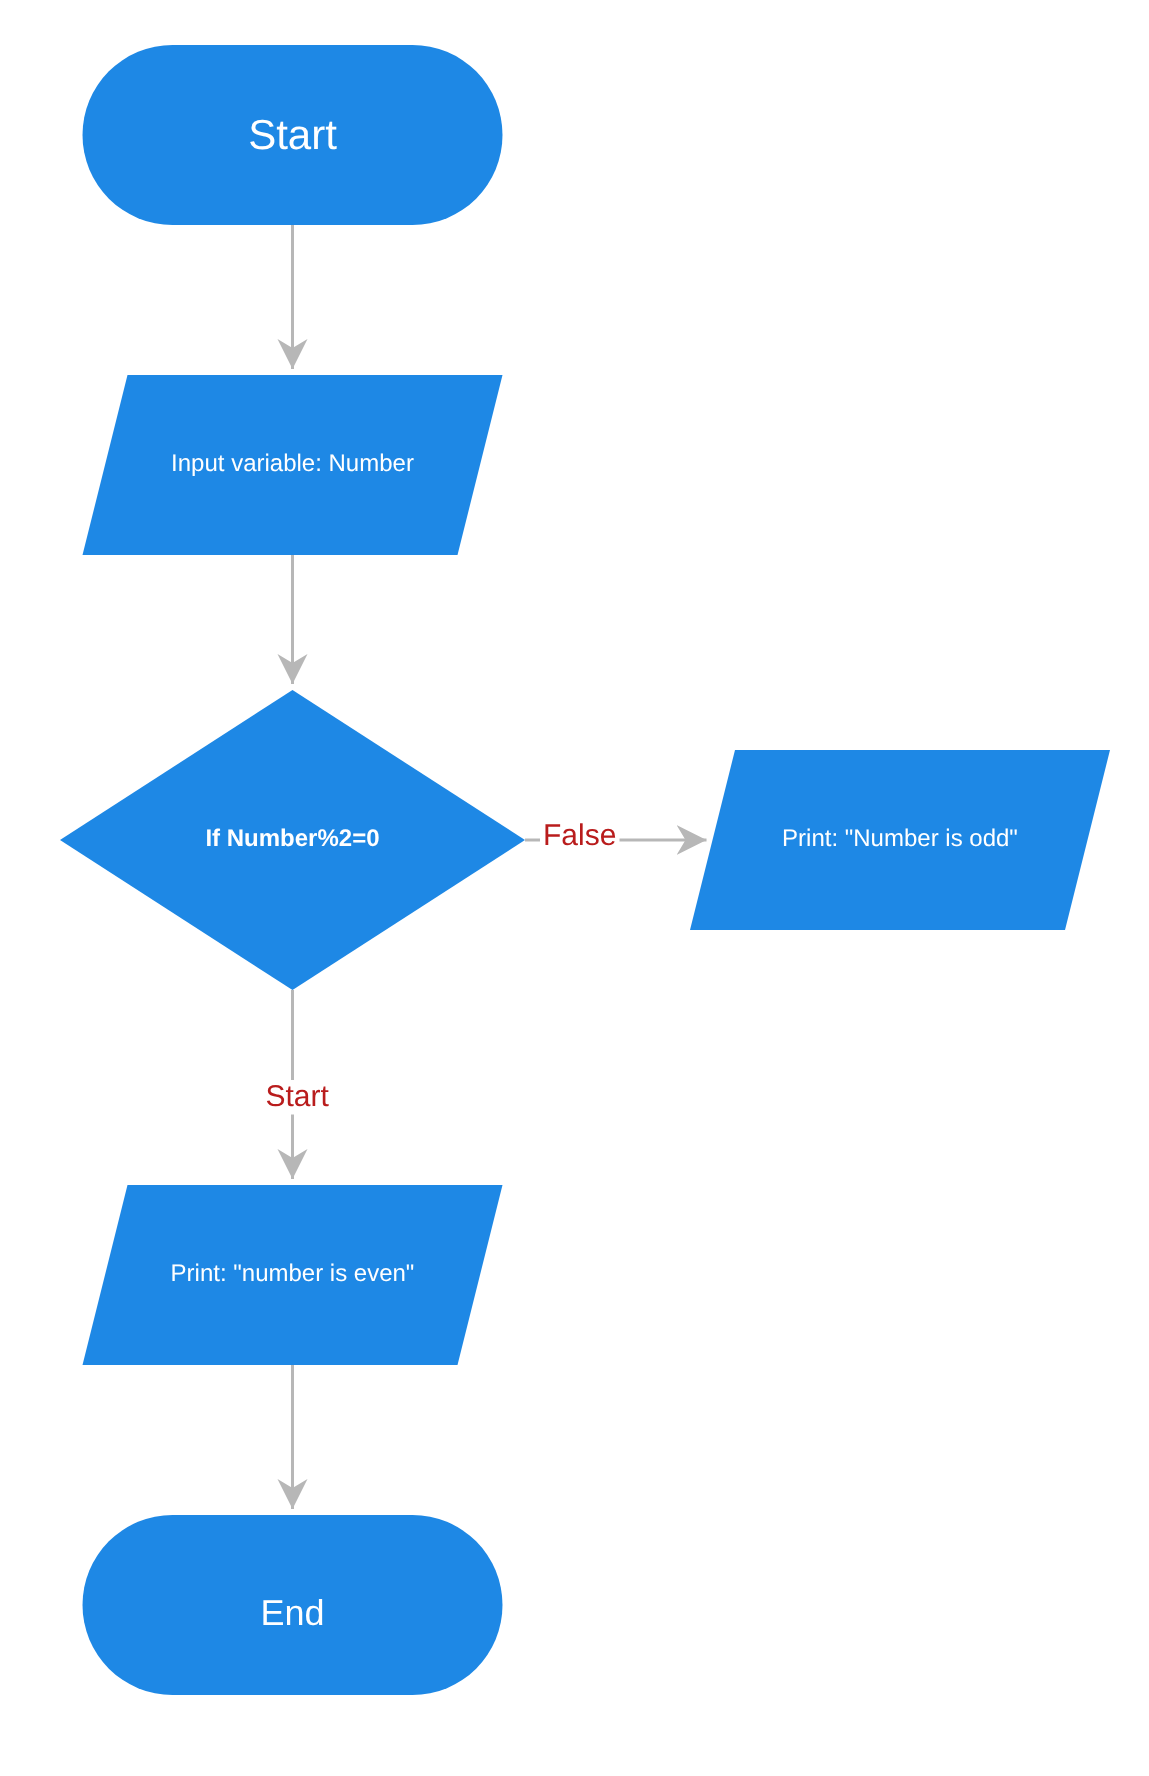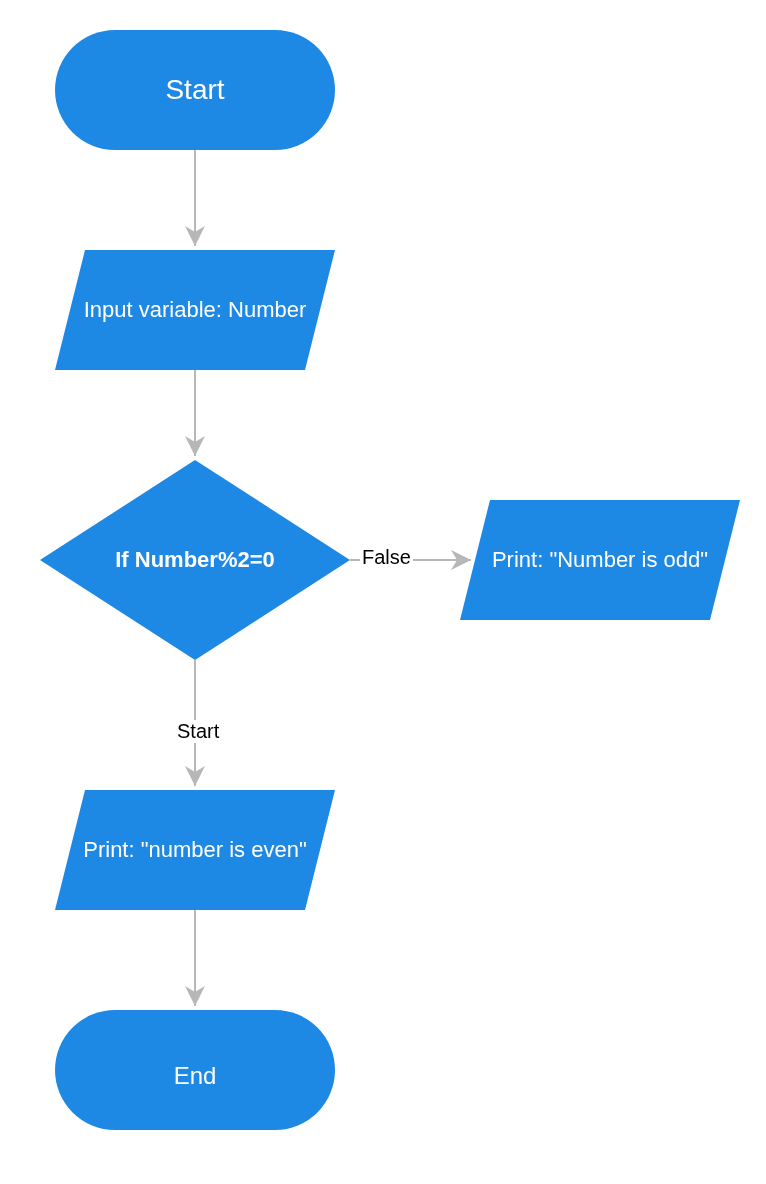--- a/index.html
+++ b/index.html
@@ -8,30 +8,30 @@
     height: 1184px;
     background: #ffffff;
     position: relative;
     font-family: Arial, Helvetica, sans-serif;
     overflow: hidden;
   }
   svg { position: absolute; top: 0; left: 0; }
   .node-label {
     position: absolute;
     color: #ffffff;
-    font-size: 22px;
+    font-size: 16px;
     text-align: center;
     display: flex;
     align-items: center;
     justify-content: center;
     pointer-events: none;
   }
   .edge-label {
     position: absolute;
-    color: #000000;
+    color: #b91c1c;
     font-size: 20px;
     text-align: right;
     background: #ffffff;
     padding: 0 2px;
   }
 </style>
 </head>
 <body>
 
 <svg width="766" height="1184">

